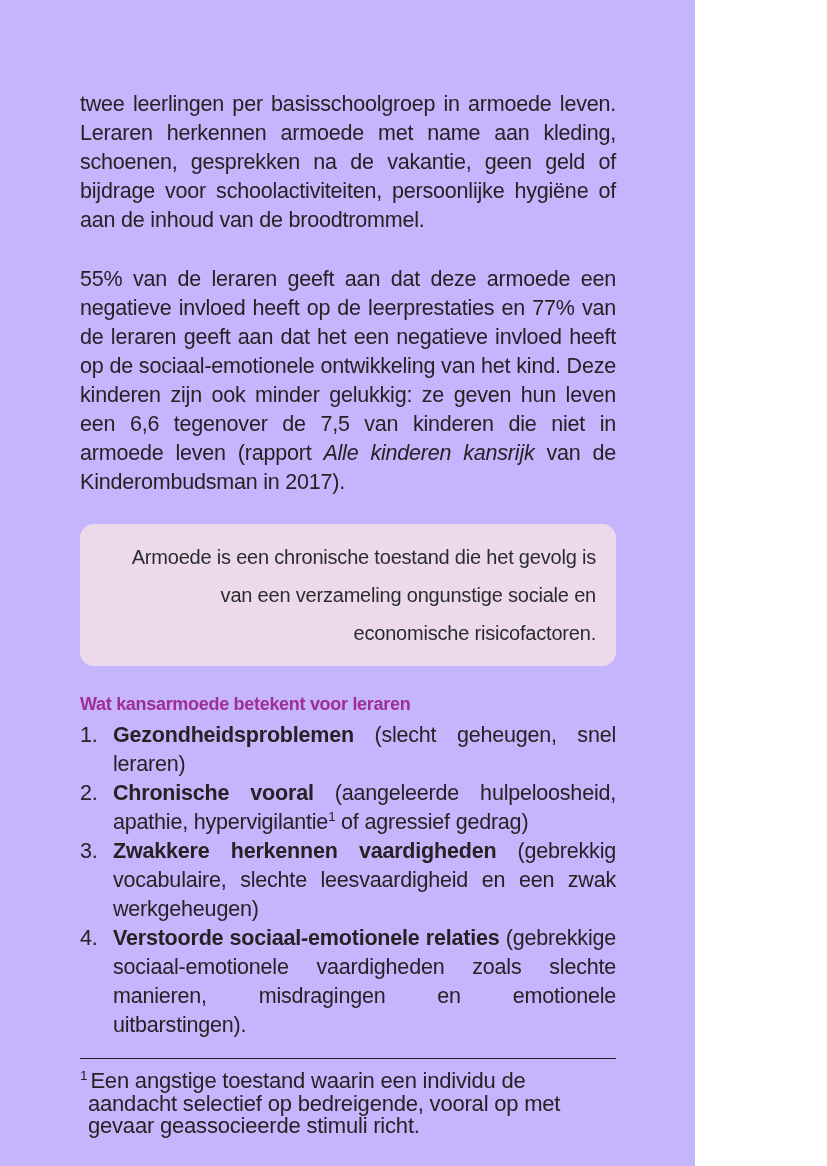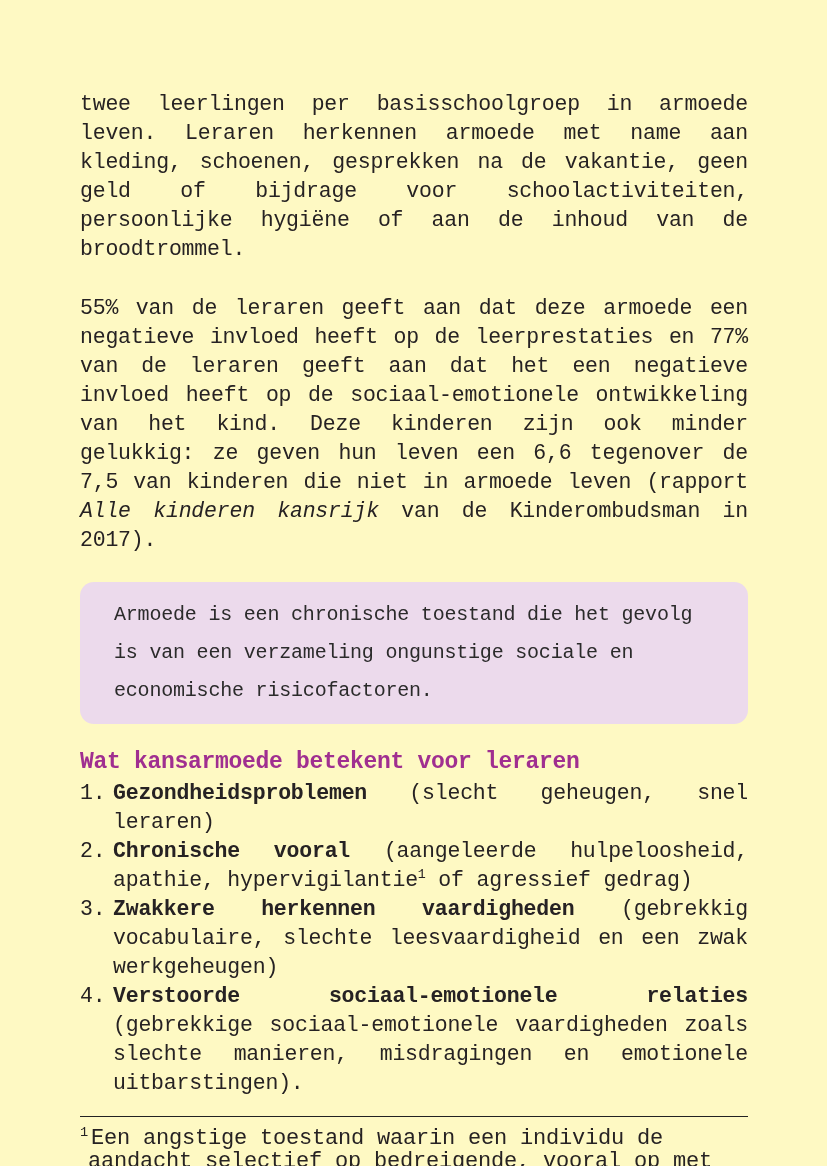--- a/index.html
+++ b/index.html
@@ -1,23 +1,23 @@
 <!DOCTYPE html>
 <html lang="nl" style="--accent_purple: #a02f90; --box_bg: #ecdaec; --footer_tab_bg: #e7d2e7; --footer_divider: #ddc4dd; --text: #262223;"><head>
 <meta charset="utf-8">
 <style>
   * { box-sizing: border-box; }
   html, body { margin: 0; padding: 0; background: #ffffff; }
   .page {
     position: relative;
-    width: 827px;
+    width: 695px;
     height: 1166px;
-    background: #fef9c3;
+    background: #c4b5fd;
     overflow: hidden;
-    font-family: Liberation Mono, monospace;
+    font-family: Liberation Sans, sans-serif;
     color: var(--text, #262223);
   }
   .content {
     padding: 90px 79px 0 80px;
   }
   .body-text {
     font-size: 21.5px;
     line-height: 29px;
     letter-spacing: -0.2px;
     text-align: justify;
@@ -38,29 +38,29 @@
   }
   .quote-box {
     background: var(--box_bg, #ecdaec);
     border-radius: 14px;
     padding: 14px 20px;
     margin: 0 0 23px;
   }
   .quote-box p {
     max-width: 600px;
     margin: 0 auto;
-    text-align: left;
+    text-align: right;
     font-size: 20px;
     line-height: 38px;
     letter-spacing: -0.2px;
     color: #2b2b2b;
   }
   .section-heading {
     margin: 0 0 2px;
-    font-size: 23px;
+    font-size: 18px;
     line-height: 30px;
     font-weight: bold;
     letter-spacing: -0.3px;
     color: var(--accent_purple, #a02f90);
   }
   .intro { margin: 0; }
   ol.numbered-list {
     list-style: none;
     margin: 0;
     padding: 0;

